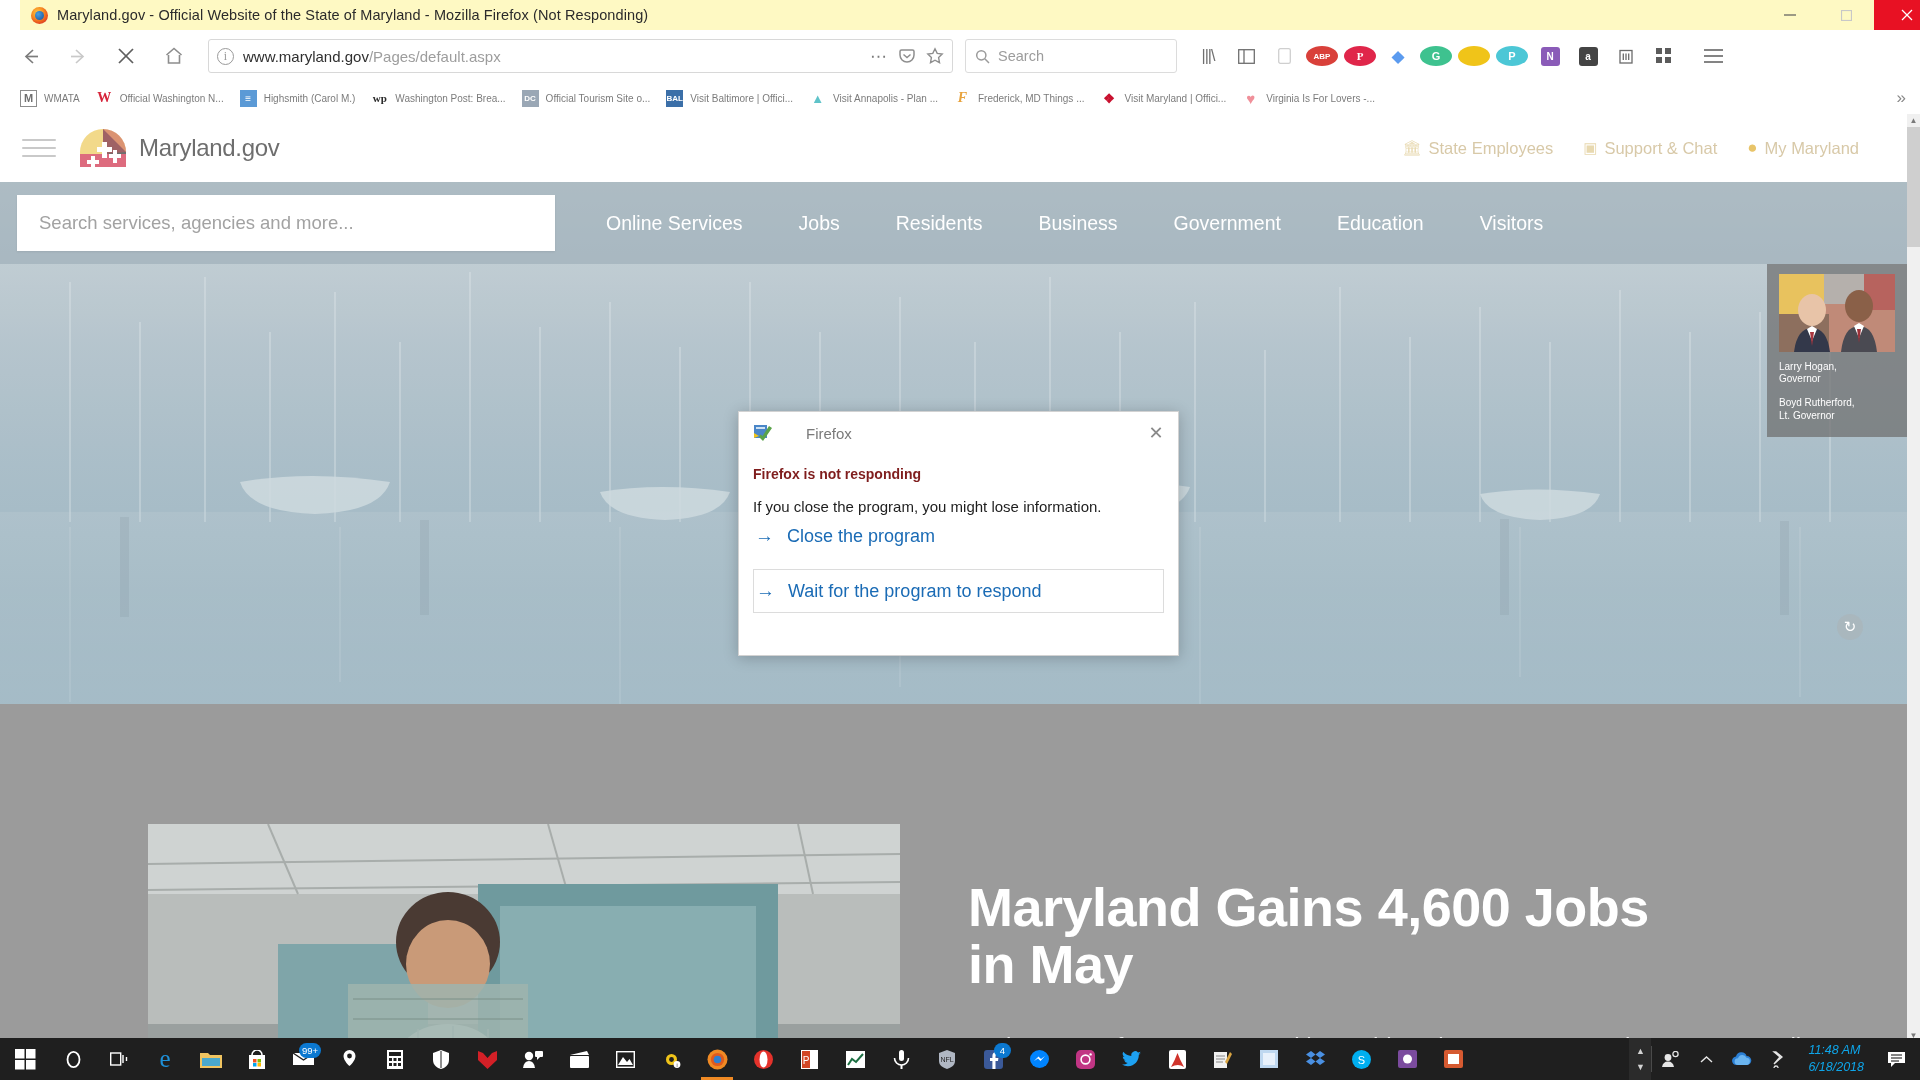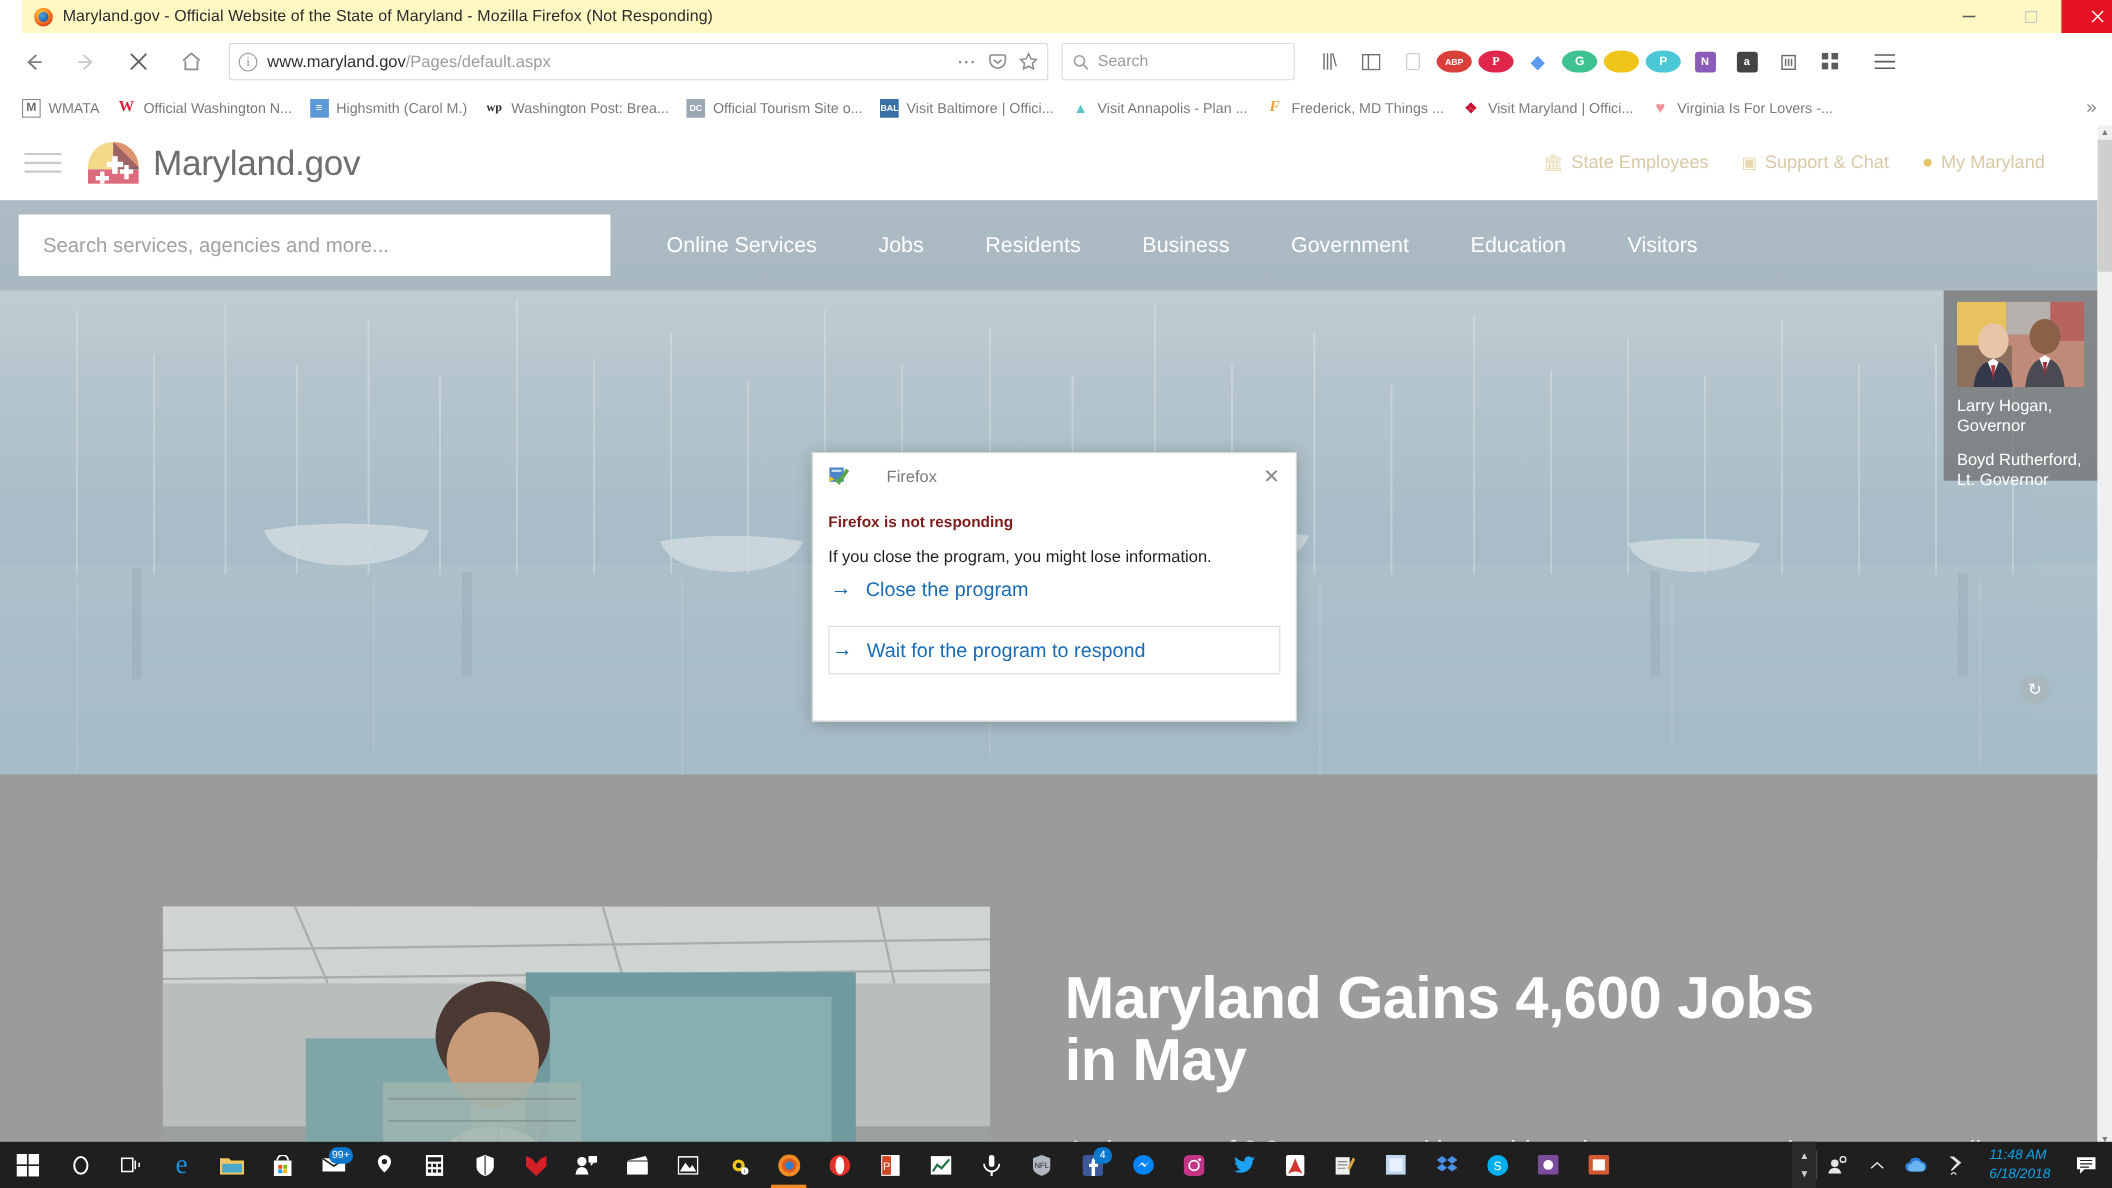--- a/index.html
+++ b/index.html
@@ -85,39 +85,39 @@
   .circ { width: 36px; height: 20px; border-radius: 50%; display:flex;align-items:center;justify-content:center;
         font-size: 11px; font-weight: bold; color: #fff; }
 
   
   .bookmarks {
     position: absolute; top: 82px; left: 0; width: 1920px; height: 32px;
     background: #fff; display: flex; align-items: center; padding-left: 12px;
     overflow: hidden;
   }
   .bm { display: flex; align-items: center; height: 26px; padding: 0 8px; border-radius: 3px; flex: none; }
-  .bm-label { font-size: 13px; color: #3a3a3a; white-space: nowrap; margin-left: 7px; opacity: .68; }
+  .bm-label { font-size: 10px; color: #3a3a3a; white-space: nowrap; margin-left: 7px; opacity: .68; }
   .bm-ico { width: 17px; height: 17px; flex: none; display:flex;align-items:center;justify-content:center;
             font-size: 12px; font-weight: bold; }
   .bm-chev { margin-left: auto; margin-right: 14px; color: #555; font-size: 17px; opacity:.7; }
 
   
   .page {
     position: absolute; top: 114px; left: 0; width: 1907px; height: 928px;
     background: #fff; overflow: hidden;
   }
   
   .site-header {
     position: absolute; top: 0; left: 0; width: 1907px; height: 68px;
     background: #fff; display: flex; align-items: center;
   }
   .hamburger { margin-left: 22px; width: 34px; }
   .hamburger i { display:block; height: 2px; background: #c9c9c9; margin: 6px 0; border-radius: 1px; }
   .md-logo { width: 54px; height: 44px; margin-left: 20px; position: relative; flex:none; }
-  .brand { font-size: 32px; color: #6e6e6e; margin-left: 9px; letter-spacing: -0.3px; }
+  .brand { font-size: 24px; color: #6e6e6e; margin-left: 9px; letter-spacing: -0.3px; }
   .header-links { margin-left: auto; display: flex; align-items: center; gap: 30px; margin-right: 48px; }
   .hlink { display: flex; align-items: center; font-size: 16.5px; color: #d8c9a8; gap: 7px; white-space: nowrap;}
   .hlink .gi { color: #e8d9b0; font-size: 15px; }
 
   
   .hero {
     position: absolute; top: 68px; left: 0; width: 1907px; height: 600px;
     background: linear-gradient(180deg,#c5cfd4 0%, #b9c6cd 22%, #a9bcc6 45%, #9fb7c3 68%, #a8bfc9 100%);
     overflow: hidden;
   }
@@ -134,21 +134,21 @@
   }
   .hero-search span { font-size: 18.5px; color: #a2a2a2; }
   .navlinks { display: flex; align-items: center; gap: 2px; margin-left: 24px; }
   .navlink { font-size: 19.5px; color: #fff; padding: 0 27px; white-space: nowrap; }
 
   .gov-card {
     position: absolute; right: 0; top: 82px; width: 140px; height: 173px;
     background: rgba(110,110,110,.72); padding: 10px 12px;
   }
   .gov-photo { width: 116px; height: 78px; position: relative; overflow: hidden; }
-  .gov-name { font-size: 15px; color: #fff; line-height: 1.22; margin-top: 9px; }
+  .gov-name { font-size: 10px; color: #fff; line-height: 1.22; margin-top: 9px; }
   .gov-name.second { margin-top: 12px; }
 
   .refresh-badge {
     position: absolute; right: 44px; top: 432px; width: 26px; height: 26px;
     border-radius: 50%; background: rgba(170,180,185,.65);
     display:flex; align-items:center; justify-content:center; color:#fff; font-size: 15px;
   }
 
   
   .feature {

